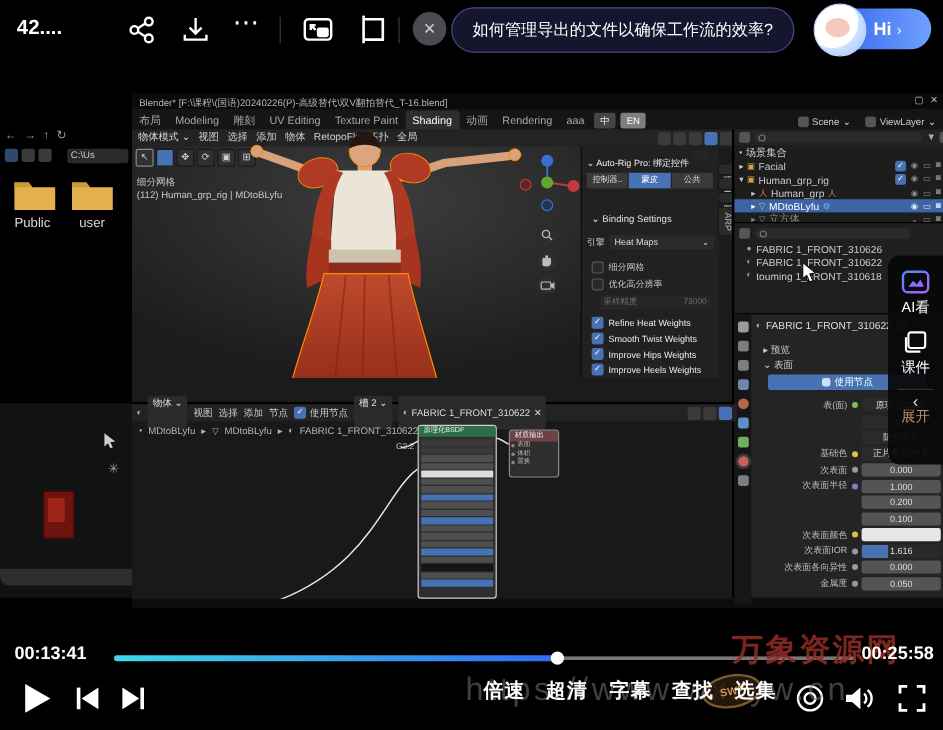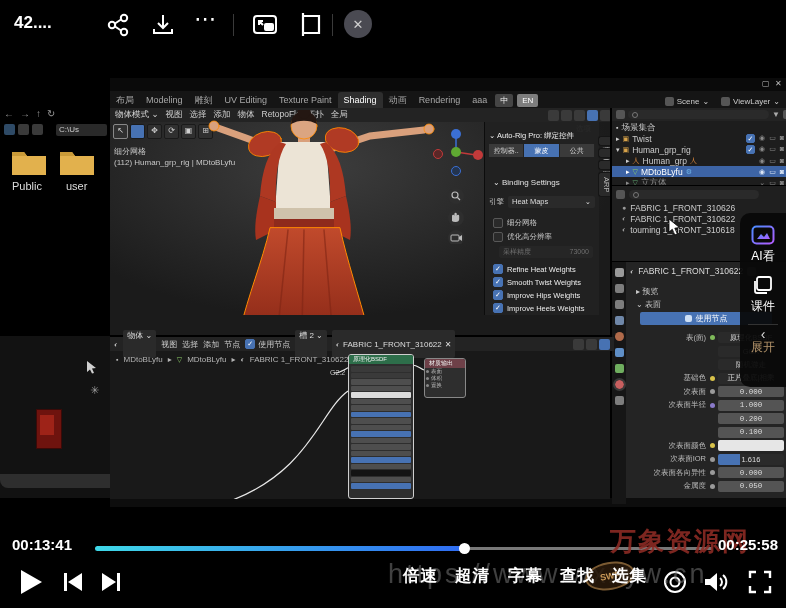--- a/index.html
+++ b/index.html
@@ -103,21 +103,21 @@
   .ptab{width:9px;height:9px;border-radius:2px;}
   .p-bread{left:18px;top:4px;display:flex;align-items:center;gap:4px;font-size:8.5px;color:#ddd;}
   .p-sec{font-size:8px;color:#ccc;}
   .use-nodes{left:28px;top:50px;width:132px;height:13px;background:#4772b3;border-radius:2px;
     font-size:8px;color:#fff;display:flex;align-items:center;justify-content:center;gap:4px;}
   .prow{display:flex;align-items:center;height:11px;margin-bottom:2.5px;}
   .plabel{width:76px;text-align:right;font-size:7.5px;color:#bdbdbd;padding-right:4px;white-space:nowrap;}
   .pdot{width:5px;height:5px;border-radius:50%;margin-right:3px;flex:none;}
   .pval{width:66px;height:11px;border-radius:2px;background:#2a2a2a;font-size:7.5px;color:#ddd;
     display:flex;align-items:center;justify-content:center;position:relative;overflow:hidden;}
-  .pval.slider{background:#545454;font-family:Liberation Mono, monospace;}
+  .pval.slider{background:#545454;}
   .pval.white{background:#e6e6e6;}
   .pval .fill{position:absolute;left:0;top:0;bottom:0;background:#4772b3;}
   .pval span{position:relative;}
   
   #shader{left:0;top:257px;width:500px;height:162px;background:#191919;border-top:2px solid #000;}
   .sh-header{left:0;top:0;width:500px;height:14px;background:#232323;display:flex;align-items:center;
     gap:5px;padding-left:4px;font-size:8px;color:#ccc;}
   .sh-box{background:#2a2a2a;border-radius:2px;height:28px;line-height:11px;padding:0 4px;color:#ddd;}
   .sh-bread{left:6px;top:18px;display:flex;gap:5px;align-items:center;font-size:8px;color:#b5b5b5;}
   .node{position:absolute;background:#2e2e2e;border:1px solid #cfcfcf;border-radius:3px;overflow:hidden;}
@@ -187,20 +187,30 @@
   </svg>
   <svg class="abs tb-ico" style="left:295px" viewBox="0 0 30 30">
     <g stroke="#fff" stroke-width="2.2" fill="none">
       <path d="M8 6 H24 V23 H8"></path>
         <path d="M8 3 V26"></path>
     </g>
   </svg>
   <div class="abs tb-sep" style="left:332px"></div>
   <div class="abs close-circle">
     <span>✕</span>
+  </div>
+  <div class="abs q-pill">
+    <span>如何管理导出的文件以确保工作流的效率?</span>
+  </div>
+  <div class="abs hi-pill">
+    <div class="avatar">
+      <div class="avatar-face"></div>
+    </div>
+    <span class="hi-text">Hi</span>
+    <span class="hi-arrow">›</span>
   </div>
 </div>
 
 <div class="abs" id="video">
 
   <div class="abs" id="fm">
     <div class="abs fm-tools">
       <span>←</span><span>→</span><span>↑</span><span>↻</span>
     </div>
     <div class="abs fm-viewrow">
@@ -224,20 +234,21 @@
         <path d="M1 1 L10 8 L6 8.6 L8 13 L6 13.6 L4 9.4 L1 12 Z" fill="#cfcfcf"></path>
       </svg>
       <span class="abs" style="left:90px;top:48px;color:#9a9a9a;font-size:11px">✳</span>
       <div class="thumb-red"></div>
     </div>
   </div>
   <div class="abs fm-strip"></div>
 
   <div class="abs" id="blender">
     <div class="abs bl-titlebar">
+      <span class="abs bl-title">Blender* [F:\课程\(国语)20240226(P)-高级替代\双V翻拍替代_T-16.blend]</span>
       <span class="abs bl-winbtn" style="left:652px">▢</span>
       <span class="abs bl-winbtn" style="left:665px">✕</span>
     </div>
     <div class="abs bl-tabs">
       <span class="bl-tab">布局</span>
       <span class="bl-tab">Modeling</span>
       <span class="bl-tab">雕刻</span>
       <span class="bl-tab">UV Editing</span>
       <span class="bl-tab">Texture Paint</span>
       <span class="bl-tab active">Shading</span>
@@ -413,21 +424,21 @@
         <span style="font-size:8px;color:#aaa">▼</span>
         <span class="mini-ico"></span>
       </div>
       <div class="ol-row" style="margin-top:14px">
         <span class="gi">▪</span>
         <span>场景集合</span>
       </div>
       <div class="ol-row">
         <span class="gi">▸</span>
         <span class="gi" style="color:#d8a34a">▣</span>
-        <span>Twist</span>
+        <span>Facial</span>
         <span class="rt">
             <span class="cb on" style="width:7px;height:7px">✓</span>
             <span>◉</span>
             <span>▭</span>
             <span>◙</span>
           </span>
       </div>
       <div class="ol-row">
         <span class="gi">▾</span>
         <span class="gi" style="color:#d8a34a">▣</span>

